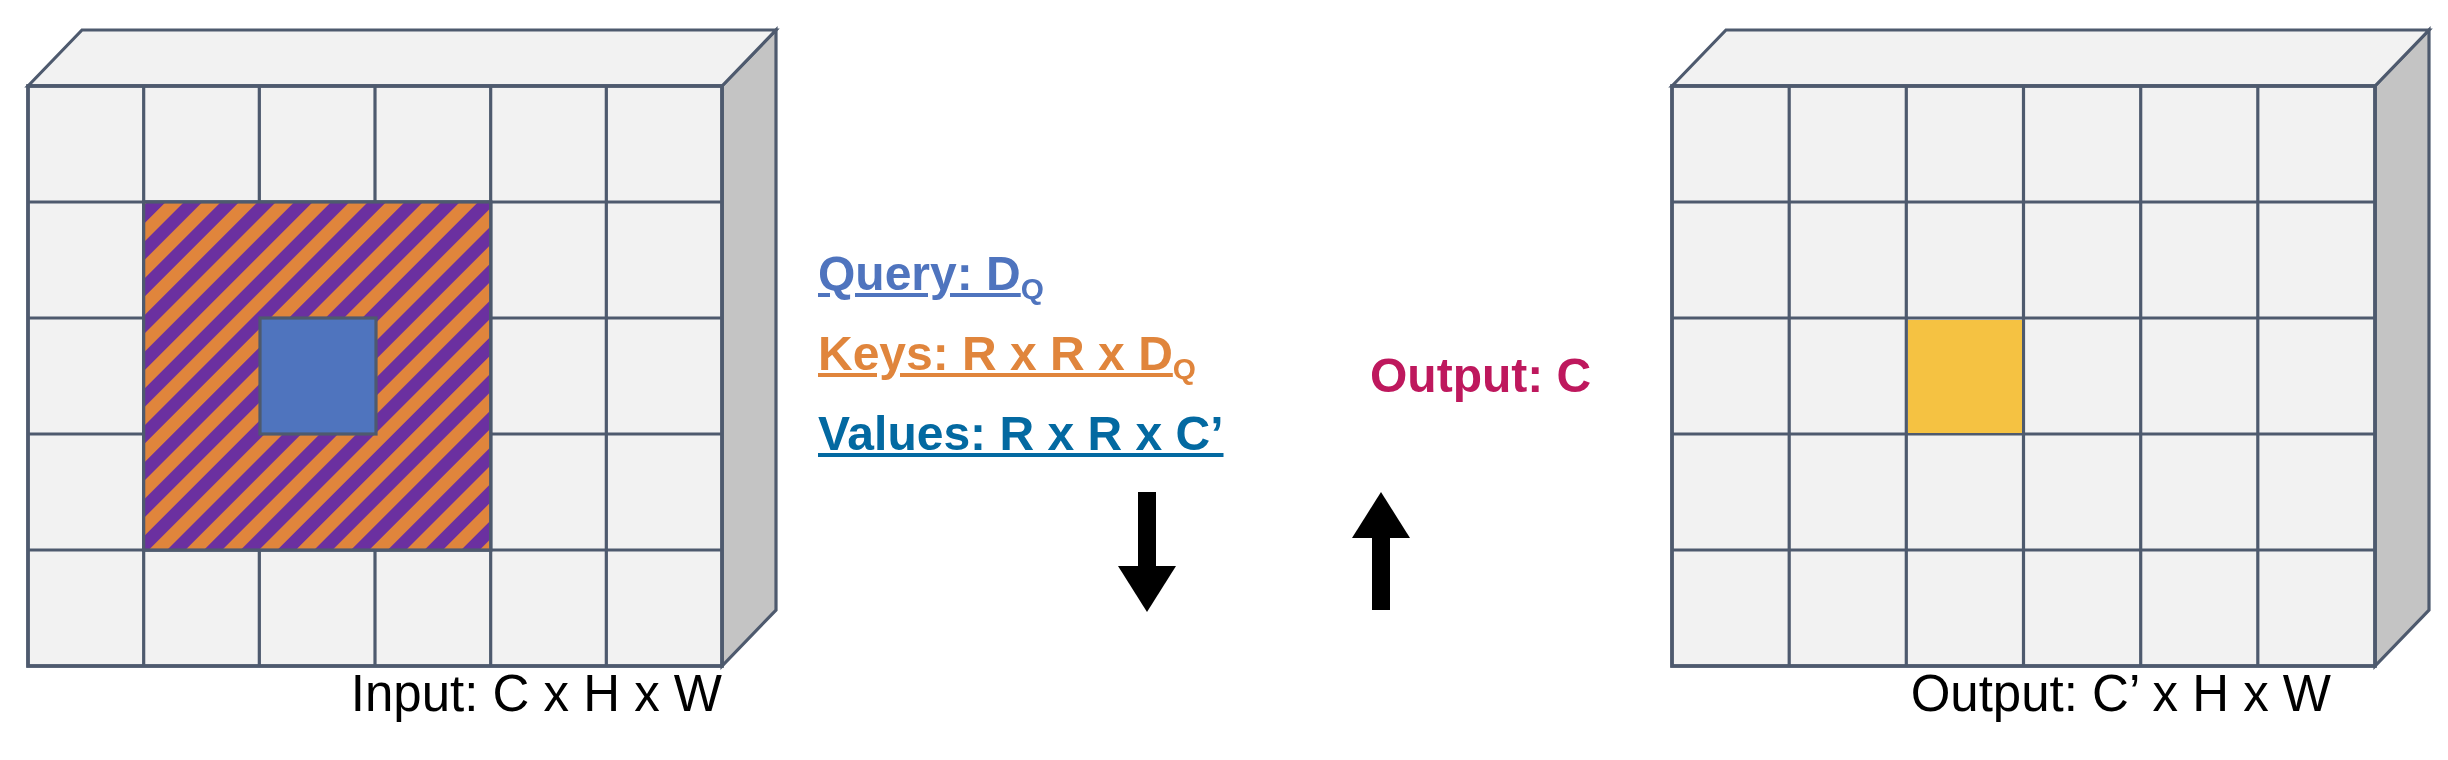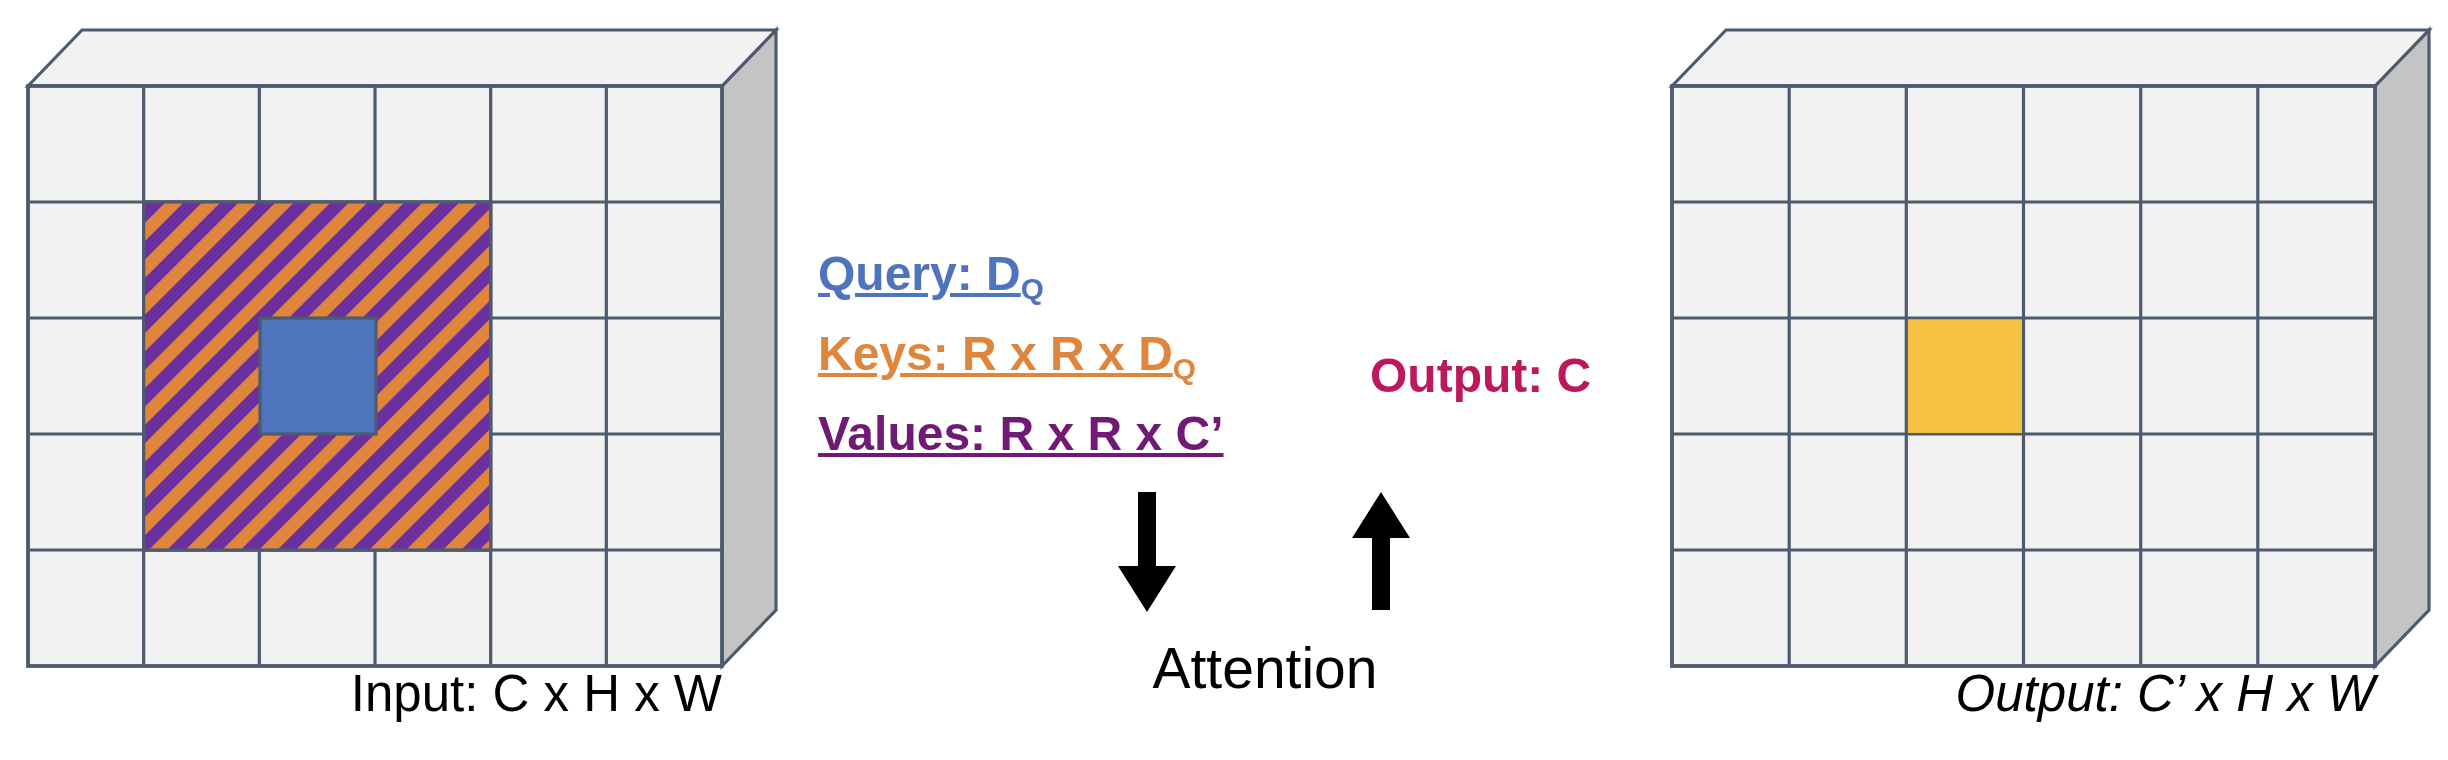--- a/index.html
+++ b/index.html
@@ -52,21 +52,21 @@
     text-align: center;
   }
   .spec-line {
     font-weight: bold;
     font-size: 48px;
     letter-spacing: 0px;
     text-decoration: underline;
   }
   .spec-query { color: #4F74BE; }
   .spec-keys  { color: #E0853C; }
-  .spec-values{ color: #701a75; }
+  .spec-values{ color: #0369a1; }
   .spec-output{ color: #be185d; font-weight: bold; font-size: 48px; }
   .sub {
     font-size: 0.62em;
     vertical-align: -0.30em;
     letter-spacing: 0;
   }
 </style>
 </head>
 <body>
 
@@ -148,26 +148,25 @@
       <rect x="1908" y="320" width="114" height="113" fill="#F5C242"></rect>
 
       <rect x="1672" y="86" width="703" height="580" fill="none" stroke="#4E5A6E" stroke-width="3.6"></rect>
     </g>
   </svg>
 
   <div class="label-layer">
 
     <div class="lbl cube-caption" style="left:28px; top:668px; width:694px;">Input: C x H x W</div>
 
-    <div class="lbl cube-caption" style="left:1672px; top:668px; width:703px;font-style:italic;">Output: C’ x H x W</div>
+    <div class="lbl cube-caption" style="left:1628px; top:668px; width:703px;">Output: C’ x H x W</div>
 
     <div class="lbl spec-line spec-query" style="left:818px; top:250px;"><span>Query: D</span><span class="sub">Q</span></div>
 
     <div class="lbl spec-line spec-keys" style="left:818px; top:330px;"><span>Keys: R x R x D</span><span class="sub">Q</span></div>
 
     <div class="lbl spec-line spec-values" style="left:818px; top:410px;">Values: R x R x C’</div>
 
     <div class="lbl spec-output" style="left:1370px; top:352px;">Output: C</div>
 
-    <div class="lbl attention-label" style="left:1065px; top:640px; width:400px;">Attention</div>
 
   </div>
 </div>
 
 </body></html>

